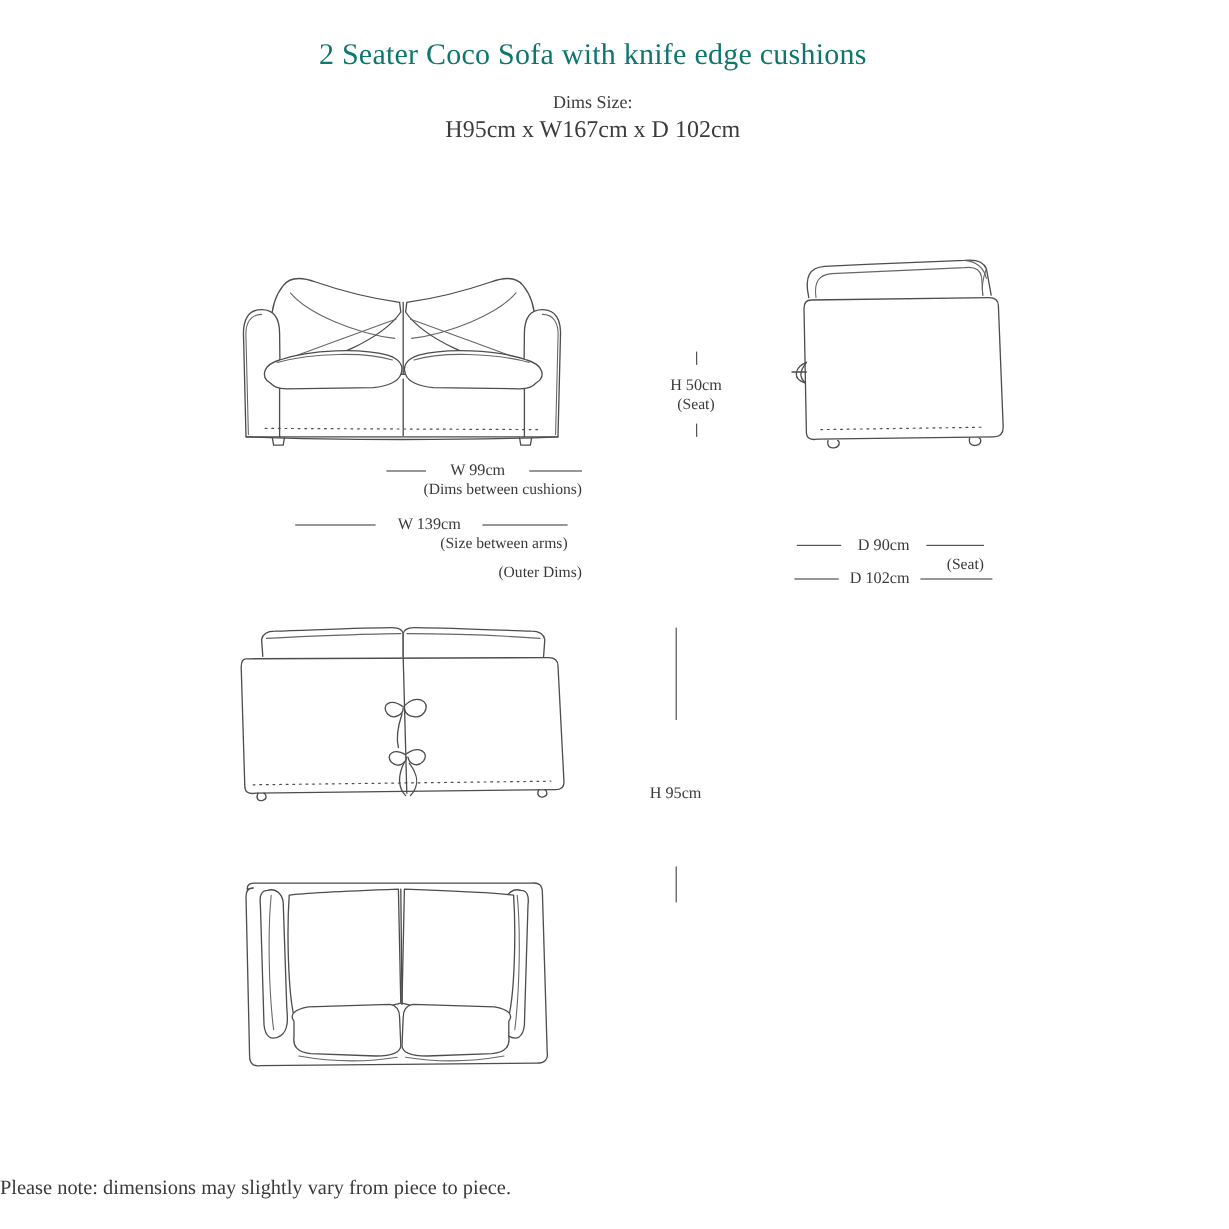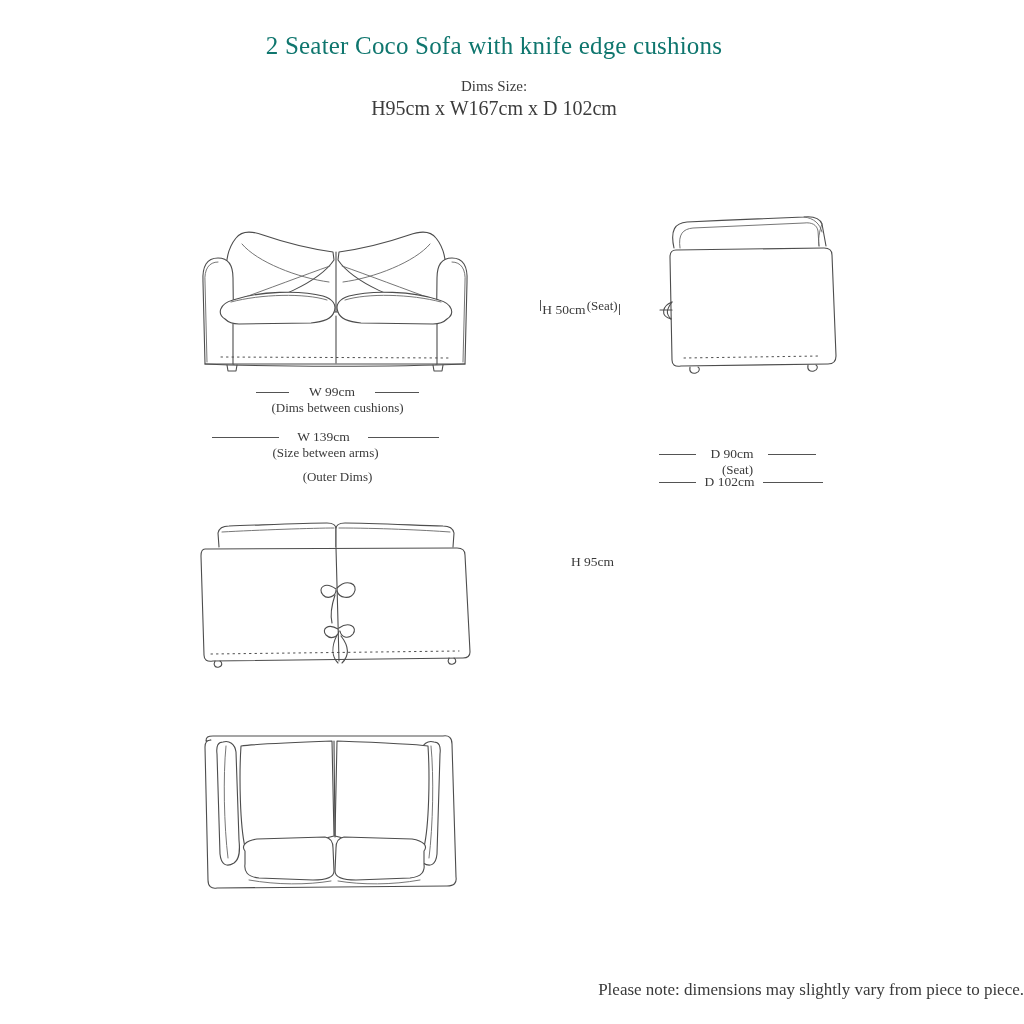--- a/index.html
+++ b/index.html
@@ -5,29 +5,29 @@
   html,body { margin:0; padding:0; }
   body {
     width:1024px; height:1024px; background:#ffffff; position:relative;
     font-family:"Liberation Serif", serif; color:#3c3c3c; overflow:hidden;
   }
   .abs { position:absolute; }
   .centered-block { left:0; width:988px; text-align:center; }
   .title { top:32px; font-size:25px; letter-spacing:0.2px; color:#0f766e; }
   .subtitle-label { top:78px; font-size:15px; }
   .subtitle-value { top:97px; font-size:20px; }
-  .footer { top:980px; left:0; width:1024px; text-align:right; font-size:17px; color:#3a3a3a; }
+  .footer { top:980px; left:0; width:1024px; text-align:left; font-size:17px; color:#3a3a3a; }
 
-  .dim-row { display:flex; flex-direction:column; align-items:center; }
+  .dim-row { display:flex; flex-direction:column; align-items:flex-end; }
   .dim-line-row { display:flex; align-items:center; }
   .dim-value { font-size:13.5px; white-space:nowrap; color:#3a3a3a; }
   .dim-caption { font-size:13px; color:#3a3a3a; margin-top:0px; }
   .dline { height:1px; background:#535353; }
   .vline { width:1px; background:#535353; }
-  .vdim { display:flex; align-items:center;justify-content:space-between; }
+  .vdim { display:flex; flex-direction:column; align-items:center; }
 
   svg.sketch path { fill:none; stroke:#4d4d4d; stroke-width:1.1; stroke-linecap:round; stroke-linejoin:round; }
   svg.sketch path.fillw { fill:#ffffff; }
   svg.sketch path.dots { stroke-dasharray:1.5 4; stroke-width:1; }
   svg.sketch path.thin { stroke-width:0.9; stroke:#666; }
 </style>
 </head>
 <body>
 
 <div class="abs centered-block title">2 Seater Coco Sofa with knife edge cushions</div>

